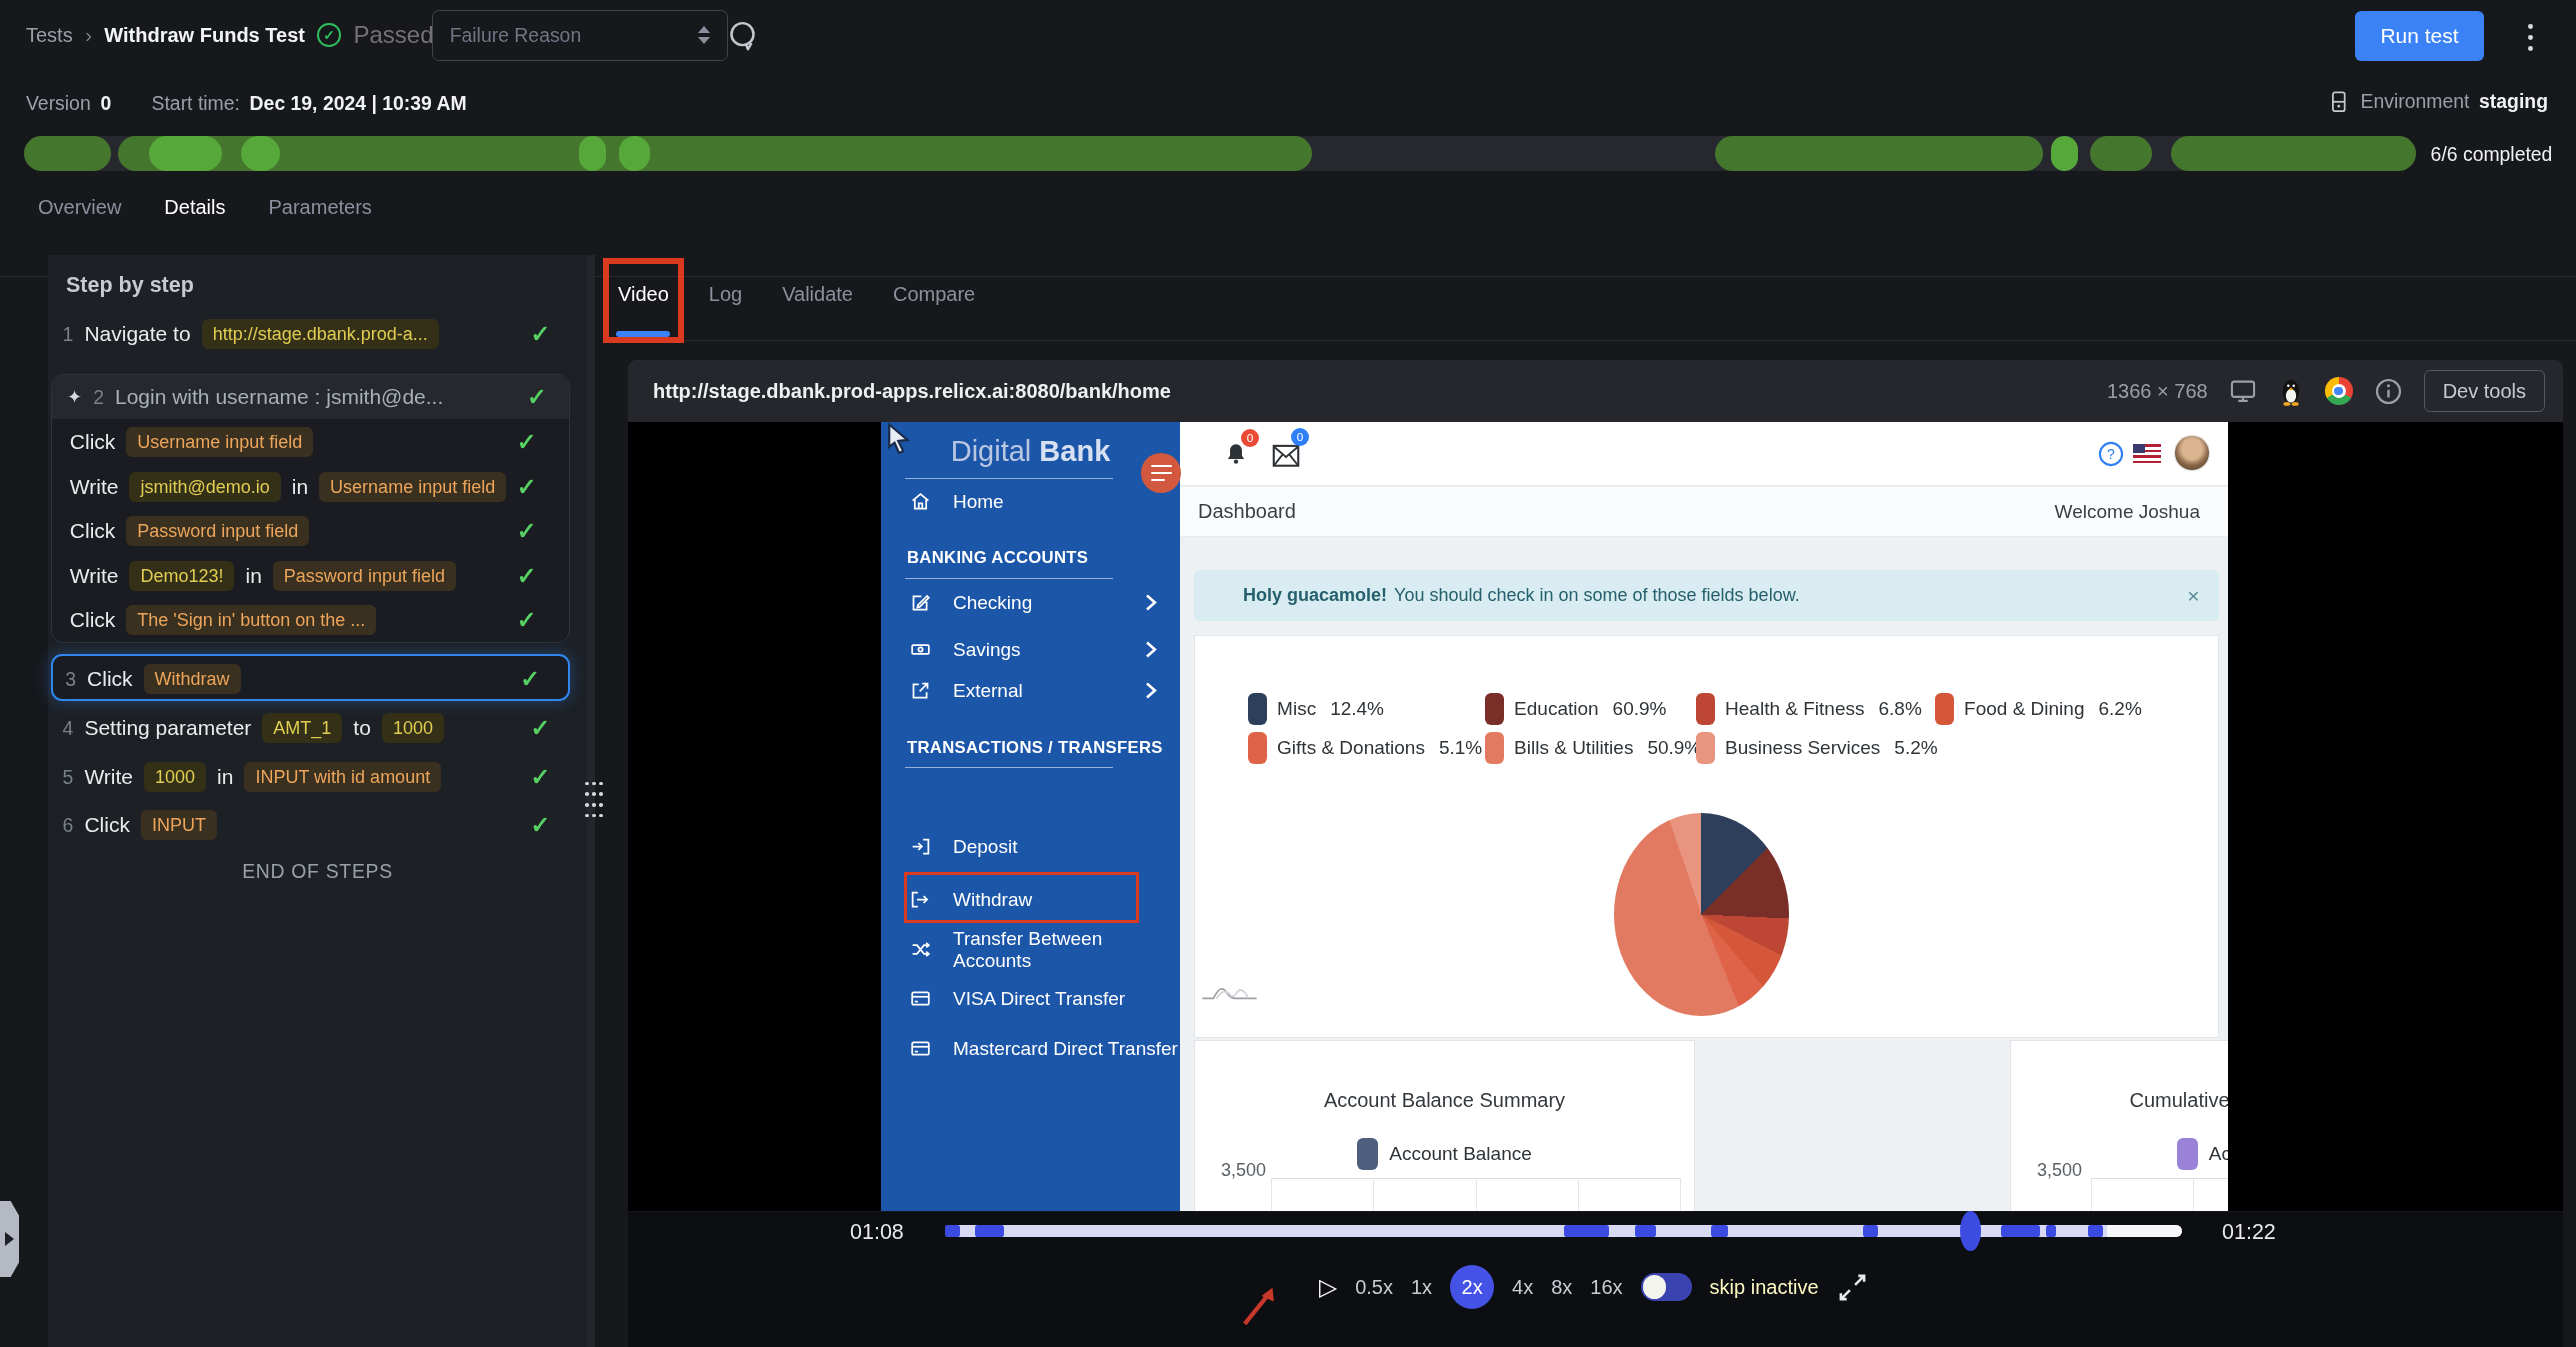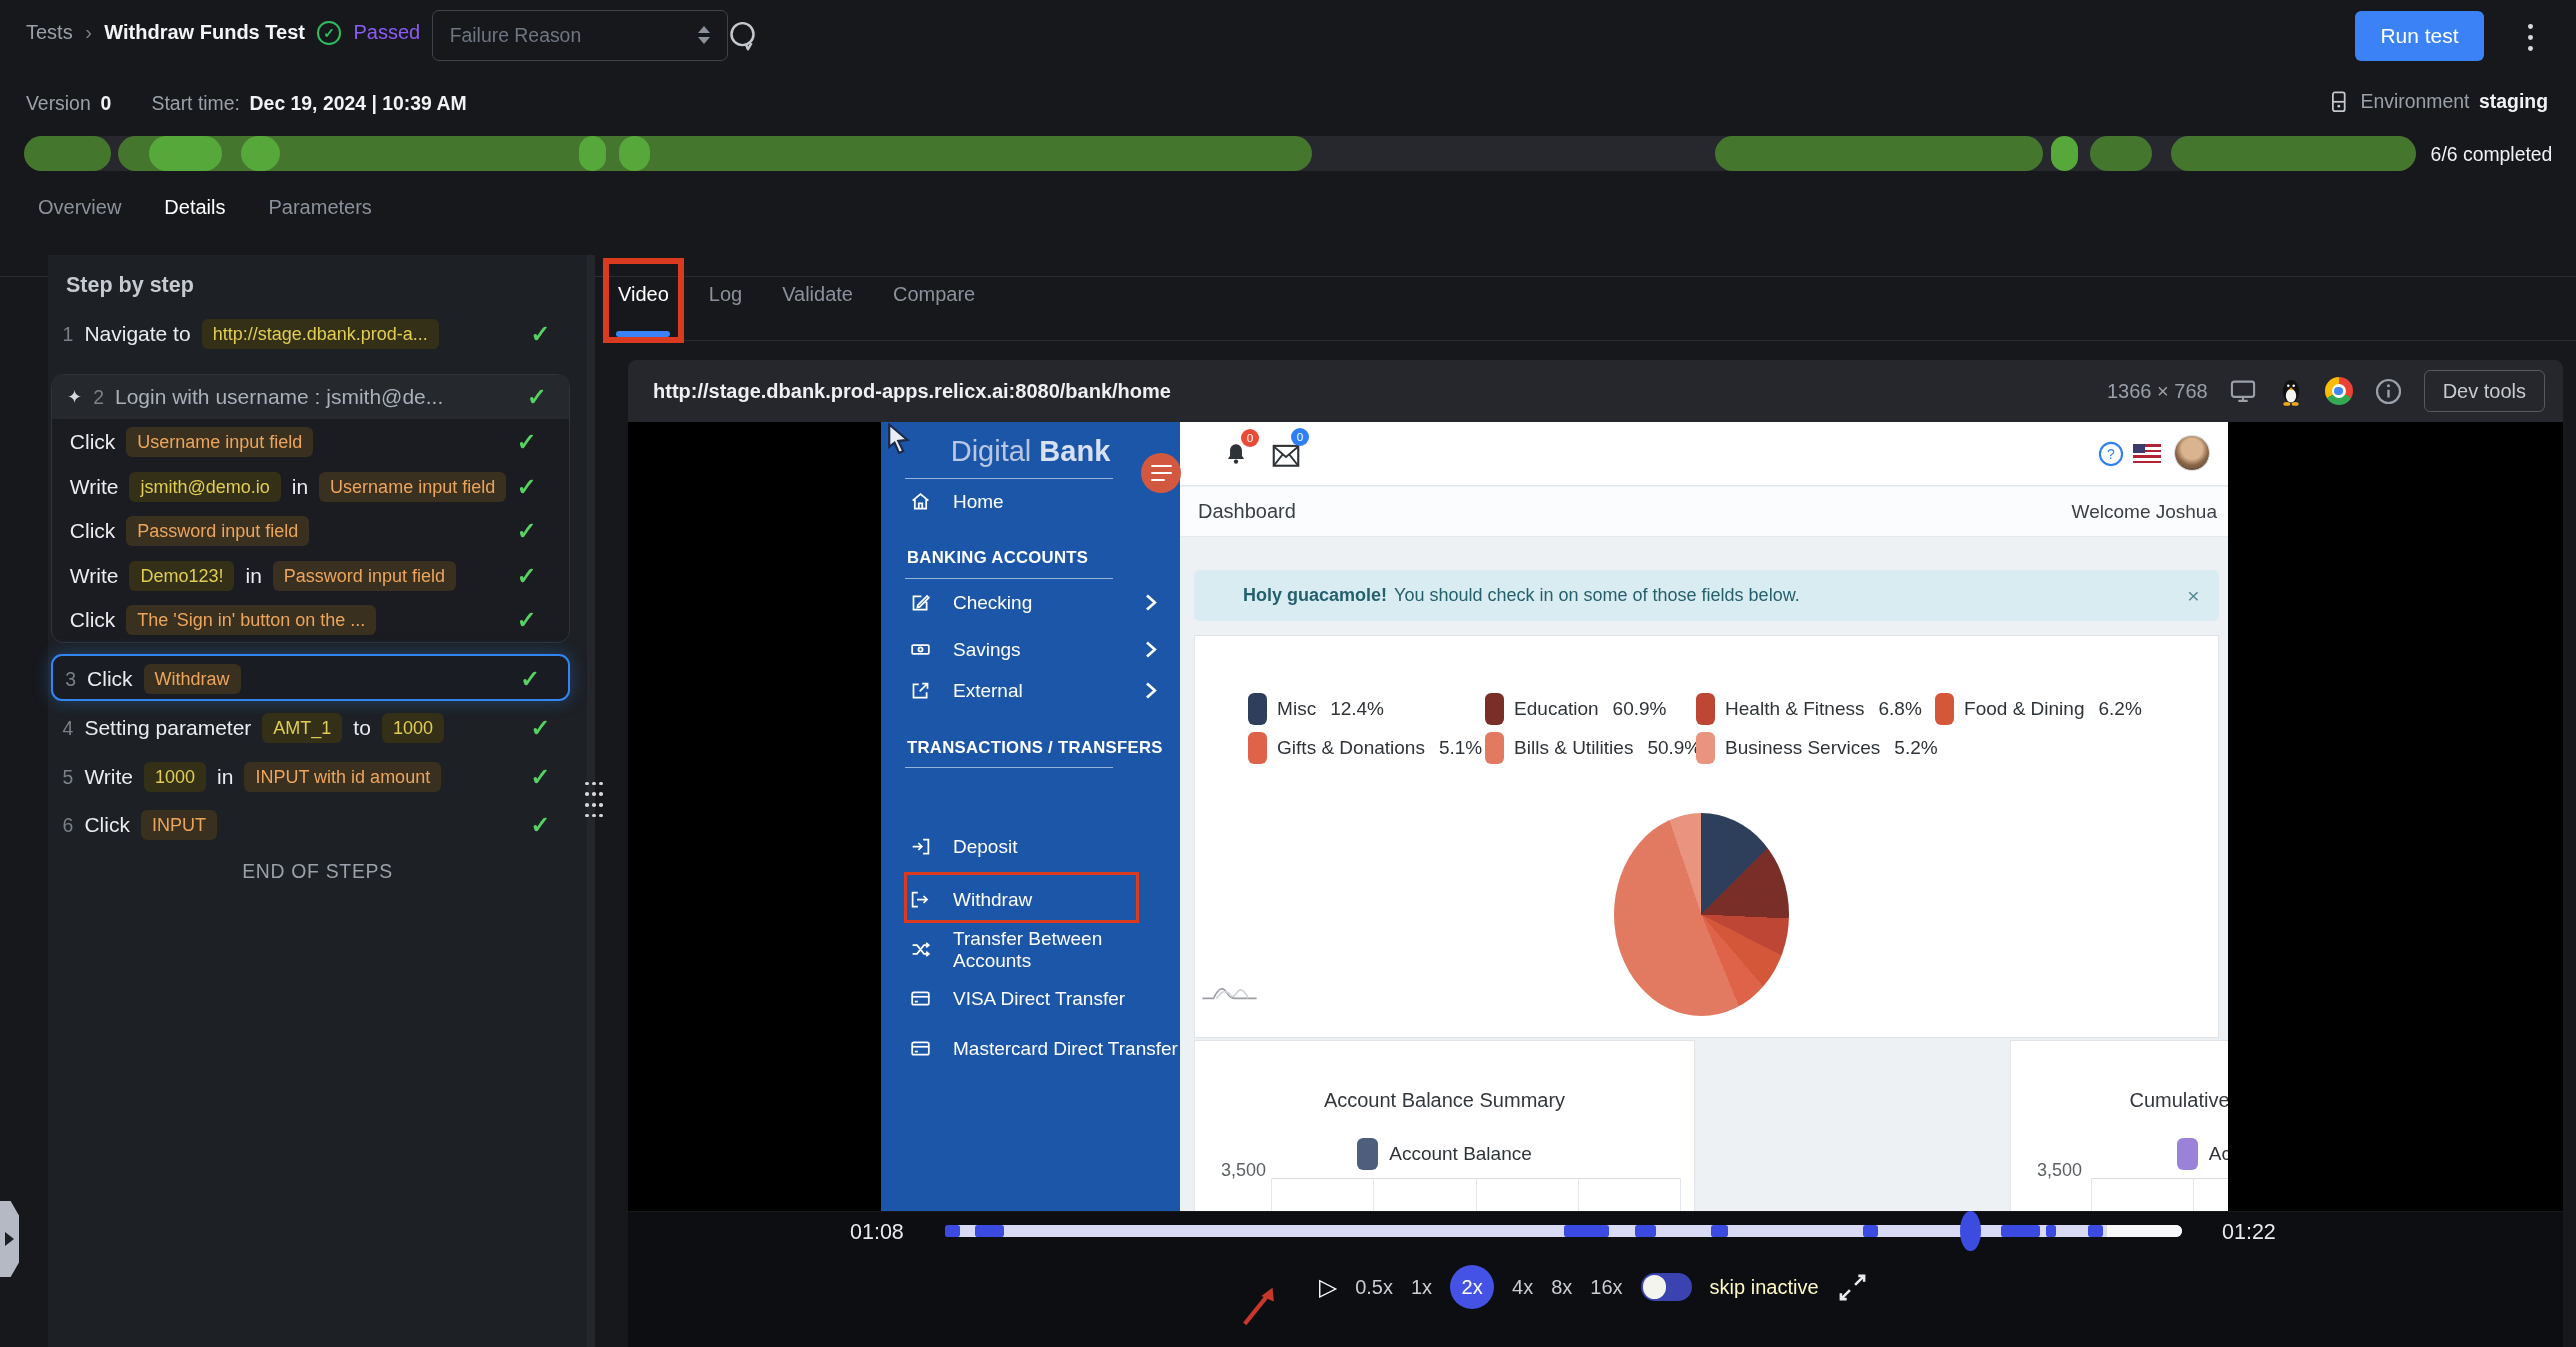--- a/index.html
+++ b/index.html
@@ -6,21 +6,21 @@
   html,body { background:#0e0f12; }
   .app { position:relative; width:2576px; height:1347px; background:#17181c; overflow:hidden;
          font-family:"Liberation Sans",sans-serif; color:#e8eaee; }
 
   
   .crumb-sep { color:#7b828c; font-size:20px; }
   .crumb-root { color:#9aa0aa; font-size:20px; }
   .page-title { color:#f3f4f6; font-size:20px; font-weight:bold; }
   .passed-circle { display:inline-flex; width:23.6px; height:23.6px; border:2.1px solid #2fbe5f; border-radius:50%;
                    align-items:center; justify-content:center; color:#2fbe5f; font-size:14px; font-weight:bold; }
-  .passed-label { color:#8b5cf6; font-size:20px; }
+  .passed-label { color:#737373; font-size:24px; }
   .topbar-row { position:absolute; left:26px; top:21px; display:flex; align-items:center; gap:12.5px; }
   .failure-select { position:absolute; left:432px; top:9.7px; width:296px; height:51px; border:1.4px solid #3f434b;
                     border-radius:7px; display:flex; align-items:center; justify-content:space-between;
                     padding:0 16.7px; color:#6f7683; font-size:19.4px; background:transparent; }
   .sel-chevrons { display:flex; flex-direction:column; gap:4.2px; }
   .sel-chevrons i { width:0; height:0; border-left:6.2px solid transparent; border-right:6.2px solid transparent; display:block; }
   .sel-chevrons .up { border-bottom:7px solid #8b919c; }
   .sel-chevrons .dn { border-top:7px solid #8b919c; }
   .comment-btn { position:absolute; left:726px; top:19.4px; }
   .run-btn { position:absolute; left:2355px; top:11px; width:129px; height:50px; background:#3b82f6; color:#fff;
@@ -122,21 +122,21 @@
   .side-section { position:absolute; left:26px; color:#fff; font-weight:bold; font-size:16.7px; letter-spacing:0.3px; }
   .red-box-withdraw { position:absolute; left:23px; top:450px; width:235px; height:51px; border:3.5px solid #da3b20; }
   .nico { stroke:#fff; fill:none; stroke-width:2; }
 
   .bank-main { position:absolute; left:299px; top:0; width:1048px; height:789px; }
   .bank-topbar { position:absolute; left:0; top:0; width:1048px; height:64px; background:#fff; border-bottom:1.4px solid #e3e6ea; }
   .badge-dot { position:absolute; min-width:18px; height:18px; border-radius:9px; color:#fff; font-size:11.8px;
                display:flex; align-items:center; justify-content:center; padding:0 2.8px; }
   .title-row { position:absolute; left:0; top:65px; width:1048px; height:50px; background:#fbfcfd; border-bottom:1.4px solid #e6e9ed; }
   .bank-h1 { position:absolute; left:18px; top:12.5px; font-size:20px; color:#3a3f45; }
-  .welcome { position:absolute; right:11px; top:14px; font-size:19px; color:#3a3f45; }
+  .welcome { position:absolute; right:28px; top:14px; font-size:19px; color:#3a3f45; }
   .alert { position:absolute; left:14px; top:148px; width:1025px; height:51px; background:#d9ecf1; border-radius:5.6px;
            color:#25606d; font-size:18px; display:flex; align-items:center;padding-left:28px; }
   .alert b { margin-left:21px; }
   .alert span { margin-left:7px; }
   .alert-close { position:absolute; right:19.4px; font-size:21px; color:#5a8894; }
   .card { position:absolute; background:#fff; border:1.4px solid #e1e5ea; }
   .pie-card { left:14px; top:213px; width:1025px; height:403px; }
   .pie-title { position:absolute; left:0; top:18px; width:100%; text-align:center; font-size:21.5px; color:#383d42; }
   .leg-item { position:absolute; display:flex; align-items:center; height:33px; font-size:19px; color:#2f3438; }
   .leg-sw { width:19.4px; height:32px; border-radius:6.2px; margin-right:9.7px; flex:none; }

